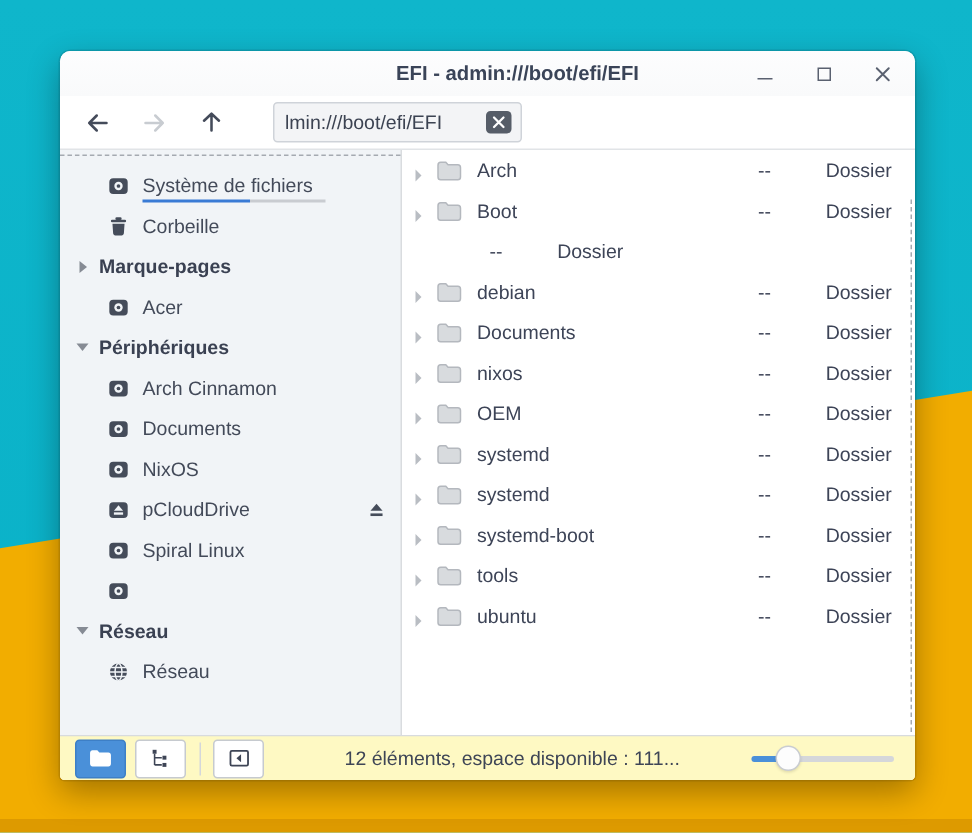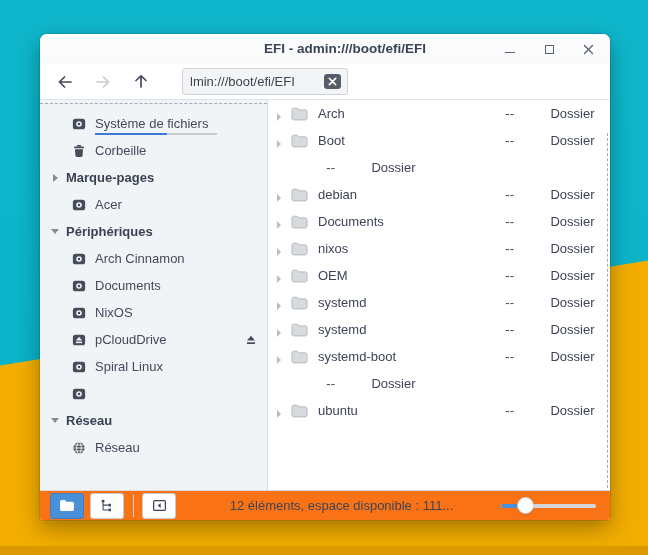--- a/index.html
+++ b/index.html
@@ -58,21 +58,21 @@
   .col-type-h { width:84px; padding-left:9px; }
 
   .frow { display:flex; align-items:center; height:27px; font-size:13px; color:#3d4457; }
   .fcell-name { flex:1; display:flex; align-items:flex-end; }
   .frow .exp { margin-left:9px; border-left:4px solid #b9bdc3; border-top:4px solid transparent; border-bottom:4px solid transparent; width:0; height:0; }
   .frow .ficon { margin-left:10px; margin-right:10px; display:flex; }
   .fcell-size { width:79px; text-align:right; padding-right:12px; color:#3f4659; }
   .fcell-type { width:84px; padding-left:9px;text-align:center; }
 
   
-  .statusbar { display:flex; align-items:center; height:30px; border-top:1px solid #d8dbde; background:#f97316;
+  .statusbar { display:flex; align-items:center; height:30px; border-top:1px solid #d8dbde; background:#fef9c3;
                padding:0 10px; border-radius:0 0 3px 3px; }
   .sbtn { width:34px; height:26px; border:1px solid #c6cacf; border-radius:3px; background:#fff;
           display:flex; align-items:center; justify-content:center; margin-right:6px; }
   .sbtn.active { background:#4a90d9; border-color:#3d7fc6; }
   .sb-sep { width:1px; height:22px; background:#d4d7db; margin:0 8px 0 3px; }
   .status-text { flex:1; text-align:center; font-size:13px; color:#3e4556; white-space:nowrap; overflow:hidden; }
   .zoom-slider { position:relative; width:95px; height:18px; margin-right:4px; flex:none; }
   .zs-track { position:absolute; top:7px; left:0; right:0; height:4px; border-radius:2px; background:#d5d7da; }
   .zs-fill { position:absolute; top:7px; left:0; width:26px; height:4px; border-radius:2px; background:#4a90d9; }
   .zs-knob { position:absolute; top:0; left:16px; width:17px; height:17px; border-radius:50%;
@@ -394,20 +394,29 @@
                 <svg width="17" height="14" viewBox="0 0 17 14">
                   <path d="M1 3.2C1 2.1 1.8 1.2 2.8 1.2h3.4l1.5 1.7h6.5c1 0 1.8.8 1.8 1.9v6.2c0 1.1-.8 1.9-1.8 1.9H2.8c-1 0-1.8-.8-1.8-1.9z" fill="#d8dbde" stroke="#b4b8be"></path>
                 </svg>
               </span>
               <span>systemd-boot</span>
             </div>
           <div class="fcell-size">--</div>
           <div class="fcell-type">Dossier</div>
         </div>
         <div class="frow">
+          <div class="fcell-name">
+              <span class="exp"></span>
+              <span class="ficon">
+                <svg width="17" height="14" viewBox="0 0 17 14">
+                  <path d="M1 3.2C1 2.1 1.8 1.2 2.8 1.2h3.4l1.5 1.7h6.5c1 0 1.8.8 1.8 1.9v6.2c0 1.1-.8 1.9-1.8 1.9H2.8c-1 0-1.8-.8-1.8-1.9z" fill="#d8dbde" stroke="#b4b8be"></path>
+                </svg>
+              </span>
+              <span>tools</span>
+            </div>
           <div class="fcell-size">--</div>
           <div class="fcell-type">Dossier</div>
         </div>
         <div class="frow">
           <div class="fcell-name">
               <span class="exp"></span>
               <span class="ficon">
                 <svg width="17" height="14" viewBox="0 0 17 14">
                   <path d="M1 3.2C1 2.1 1.8 1.2 2.8 1.2h3.4l1.5 1.7h6.5c1 0 1.8.8 1.8 1.9v6.2c0 1.1-.8 1.9-1.8 1.9H2.8c-1 0-1.8-.8-1.8-1.9z" fill="#d8dbde" stroke="#b4b8be"></path>
                 </svg>

